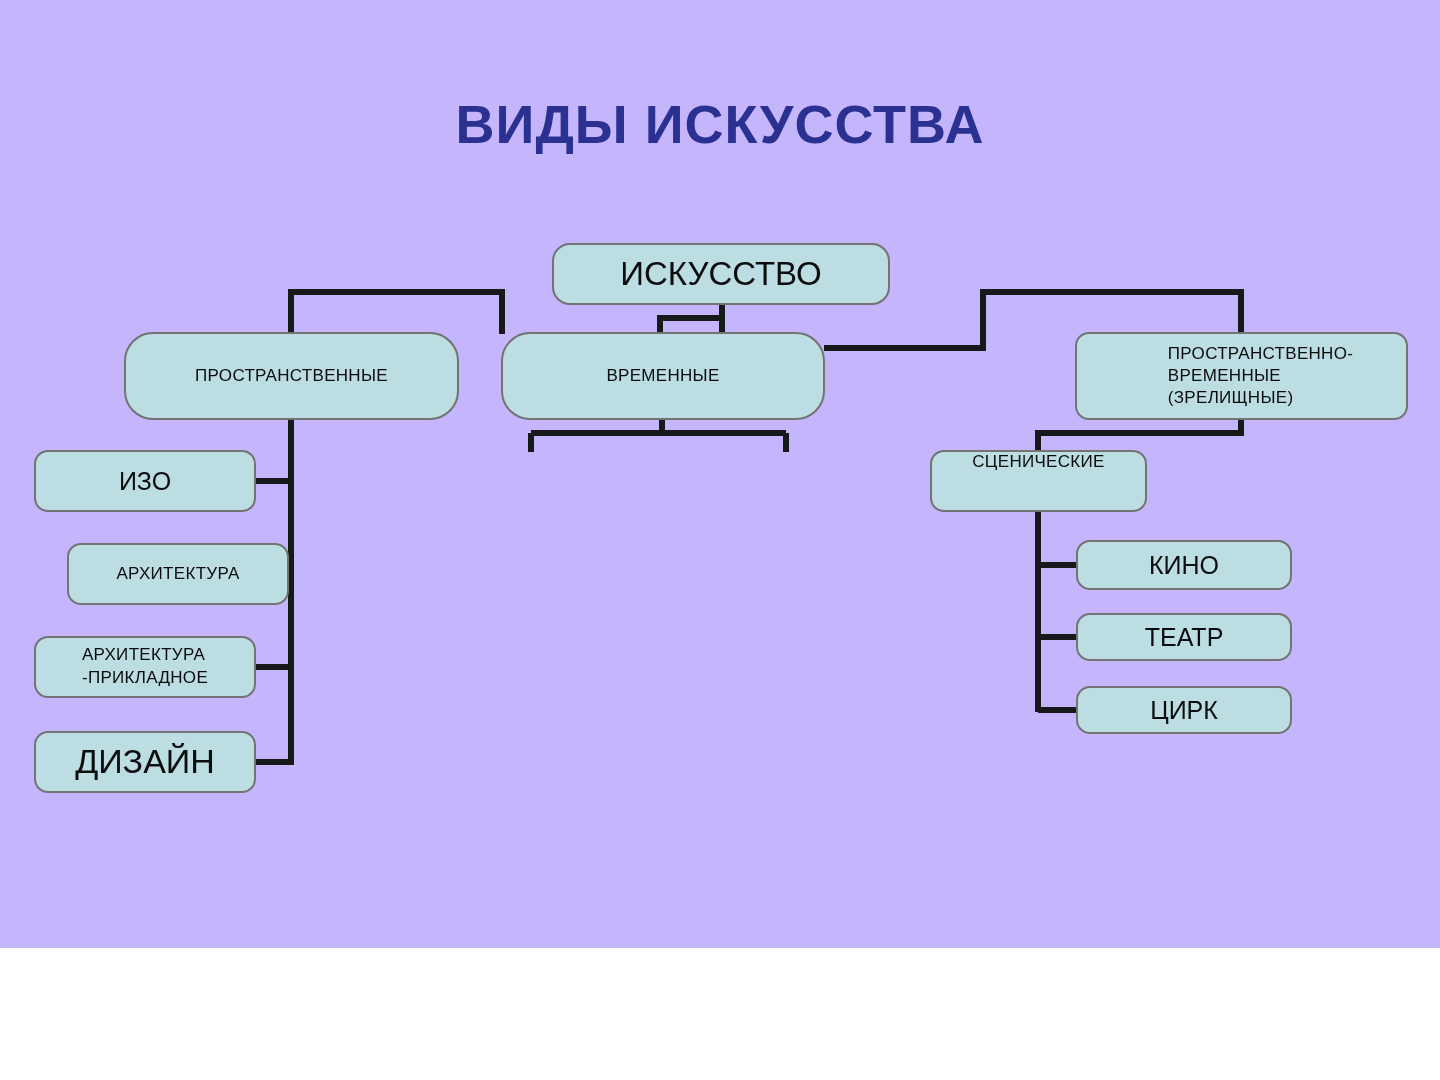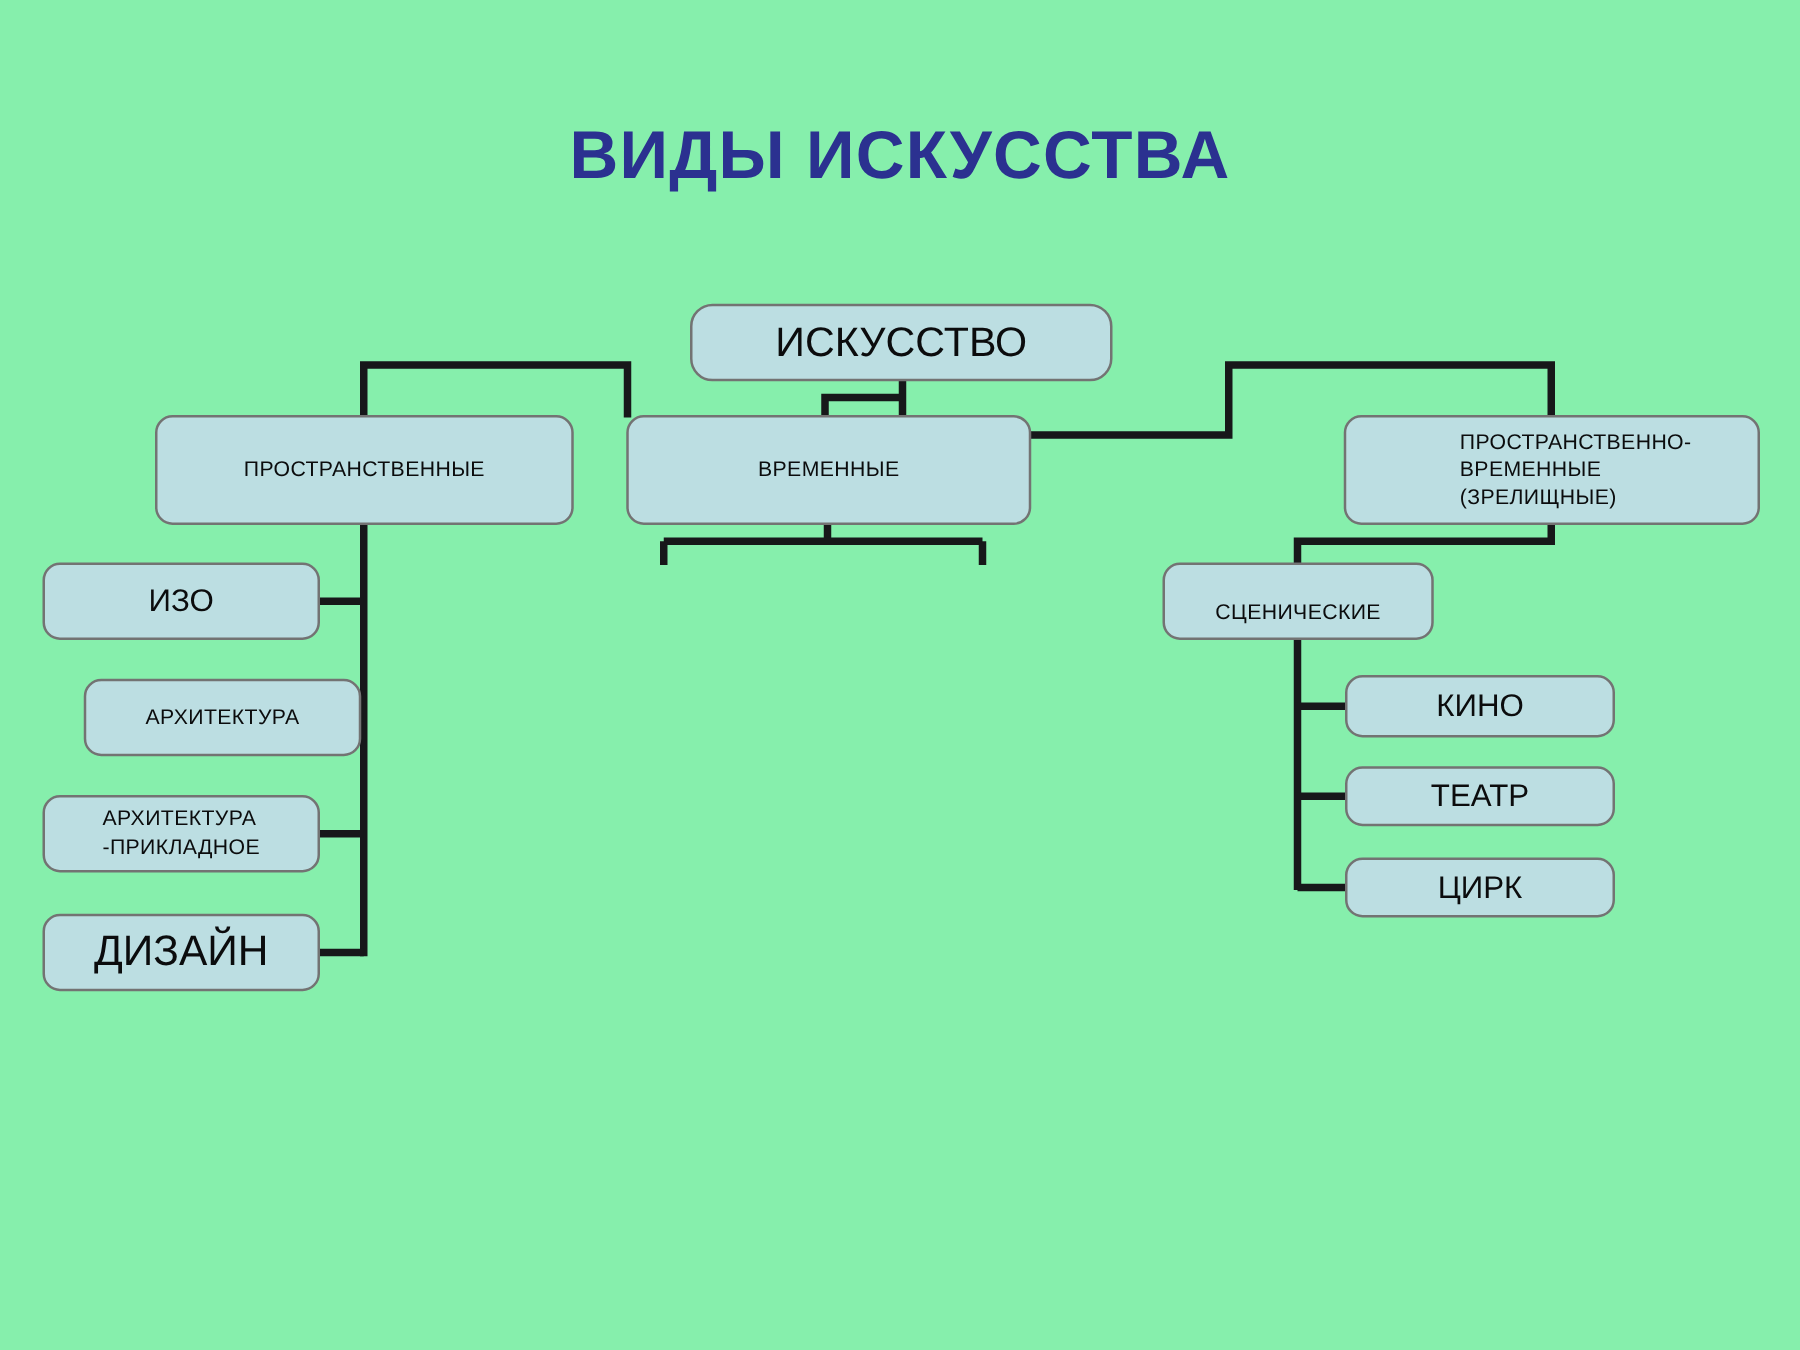--- a/index.html
+++ b/index.html
@@ -8,22 +8,22 @@
     padding: 0;
     background: #ffffff;
   }
   body {
     font-family: "Liberation Sans", "DejaVu Sans", sans-serif;
     -webkit-font-smoothing: antialiased;
   }
   #stage {
     position: relative;
     width: 1440px;
-    height: 1080px;
-    background: #86efac;
+    height: 948px;
+    background: #c4b5fd;
     overflow: hidden;
   }
 
   
   #page-title {
     position: absolute;
     left: 0;
     top: 97px;
     width: 1440px;
     text-align: center;
@@ -61,27 +61,27 @@
     padding: 0 6px;
     z-index: 3;
   }
   .node .label {
     display: block;
     white-space: pre-line;
   }
 
   
   .n-root      { font-size: 33px; border-radius: 18px; }
-  .n-branch    { font-size: 17px; letter-spacing: 0.3px; }
+  .n-branch    { font-size: 17px; letter-spacing: 0.3px; border-radius: 29px; }
   .n-branch3   { font-size: 17px; letter-spacing: 0.3px; line-height: 1.3; padding-left: 44px; }
   .n-leaf      { font-size: 17px; letter-spacing: 0.3px; }
   .n-leaf2     { font-size: 17px; letter-spacing: 0.3px; line-height: 1.35; }
   .n-leaf-big  { font-size: 34px; }
   .n-leaf-med  { font-size: 25px; }
-  .n-stage     { font-size: 17px; letter-spacing: 0.3px; align-items: flex-start; padding-top: 28px; }
+  .n-stage     { font-size: 17px; letter-spacing: 0.3px; align-items: flex-start; padding-top: 0; }
 </style>
 </head>
 <body>
 
 <div id="stage">
 
   <div id="page-title">ВИДЫ ИСКУССТВА</div>
 
   <svg id="connectors" viewBox="0 0 1440 1080" width="1440" height="1080" xmlns="http://www.w3.org/2000/svg">
     <g stroke="#17181a" stroke-width="6" fill="none" stroke-linecap="butt">

